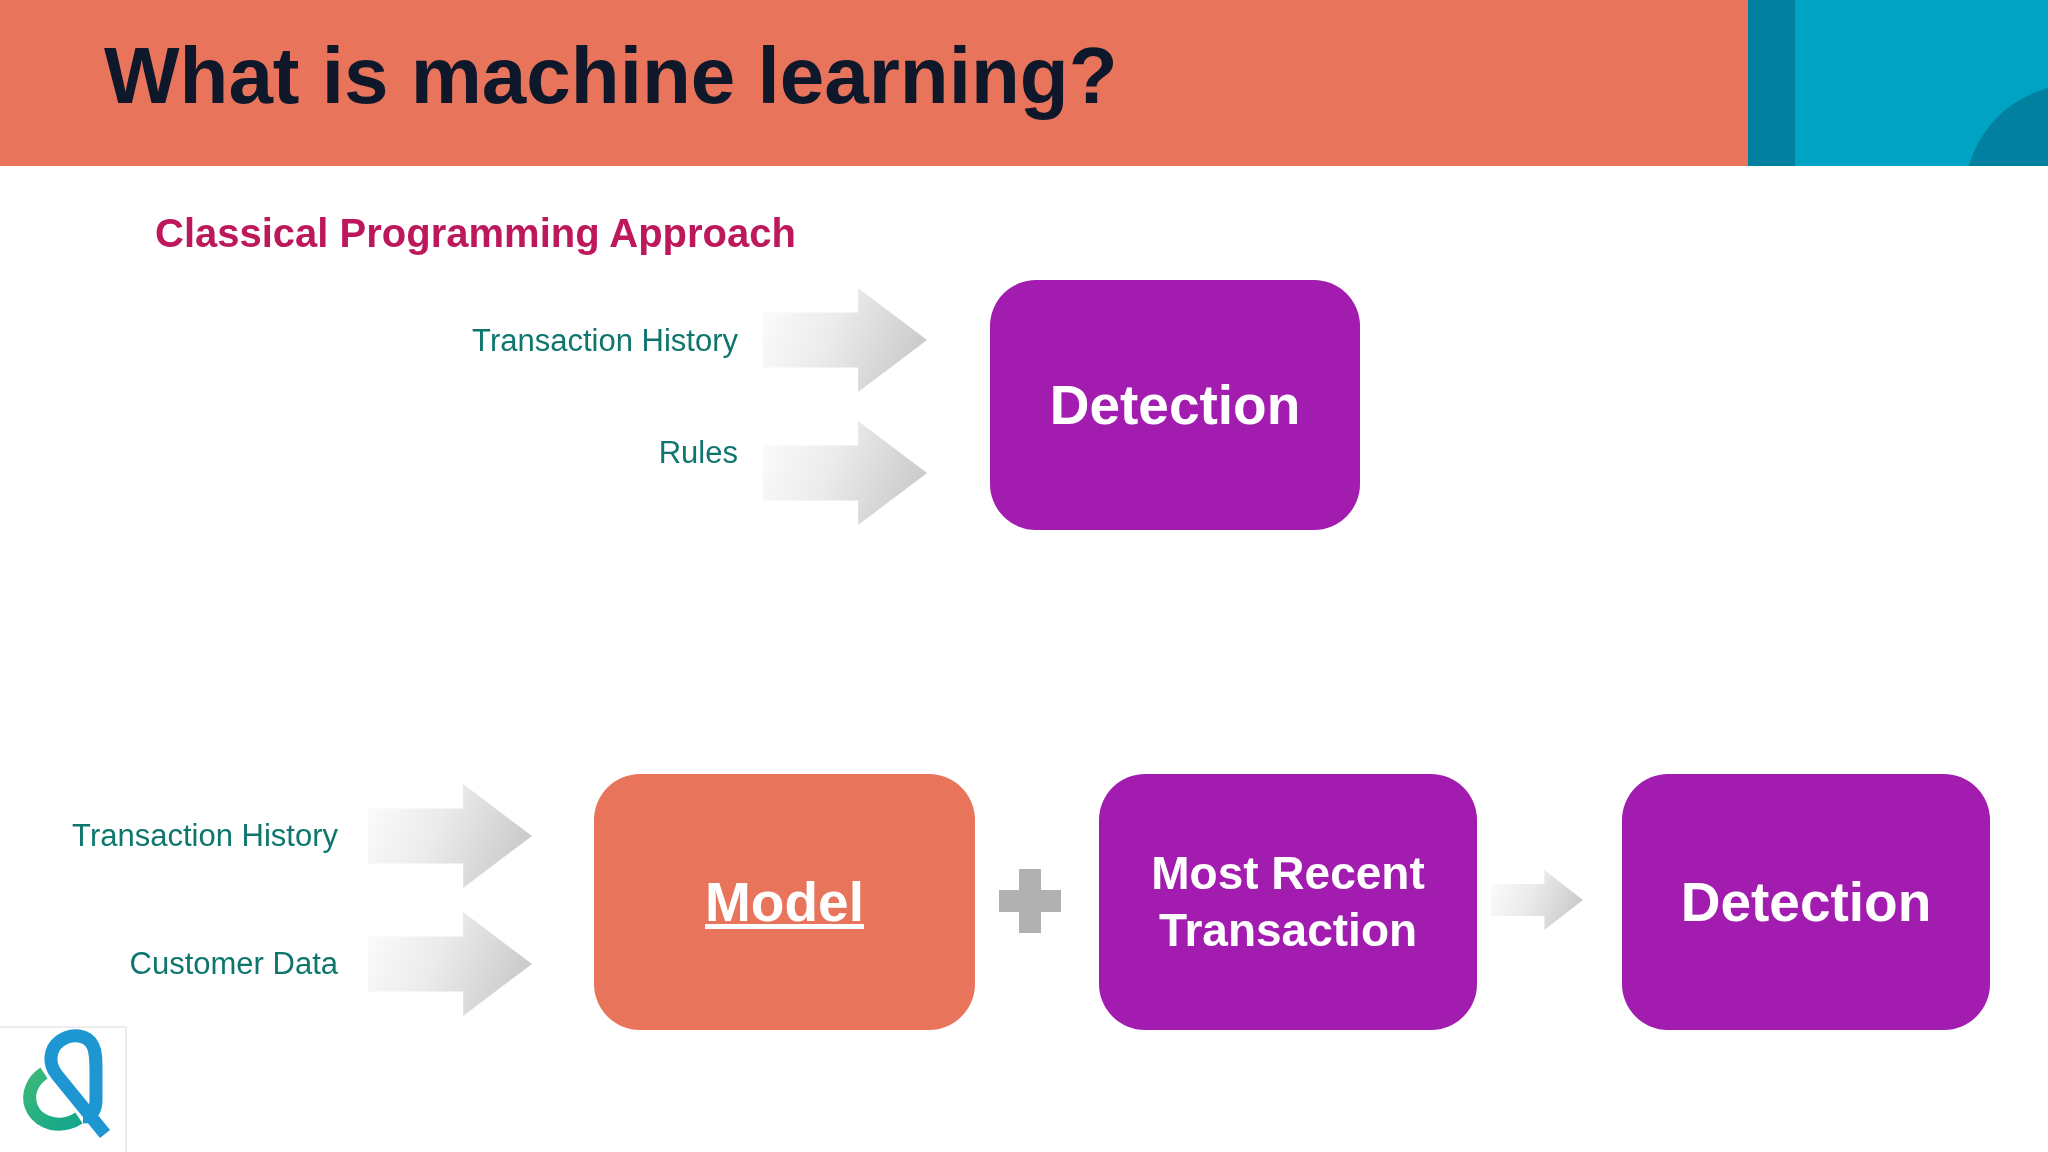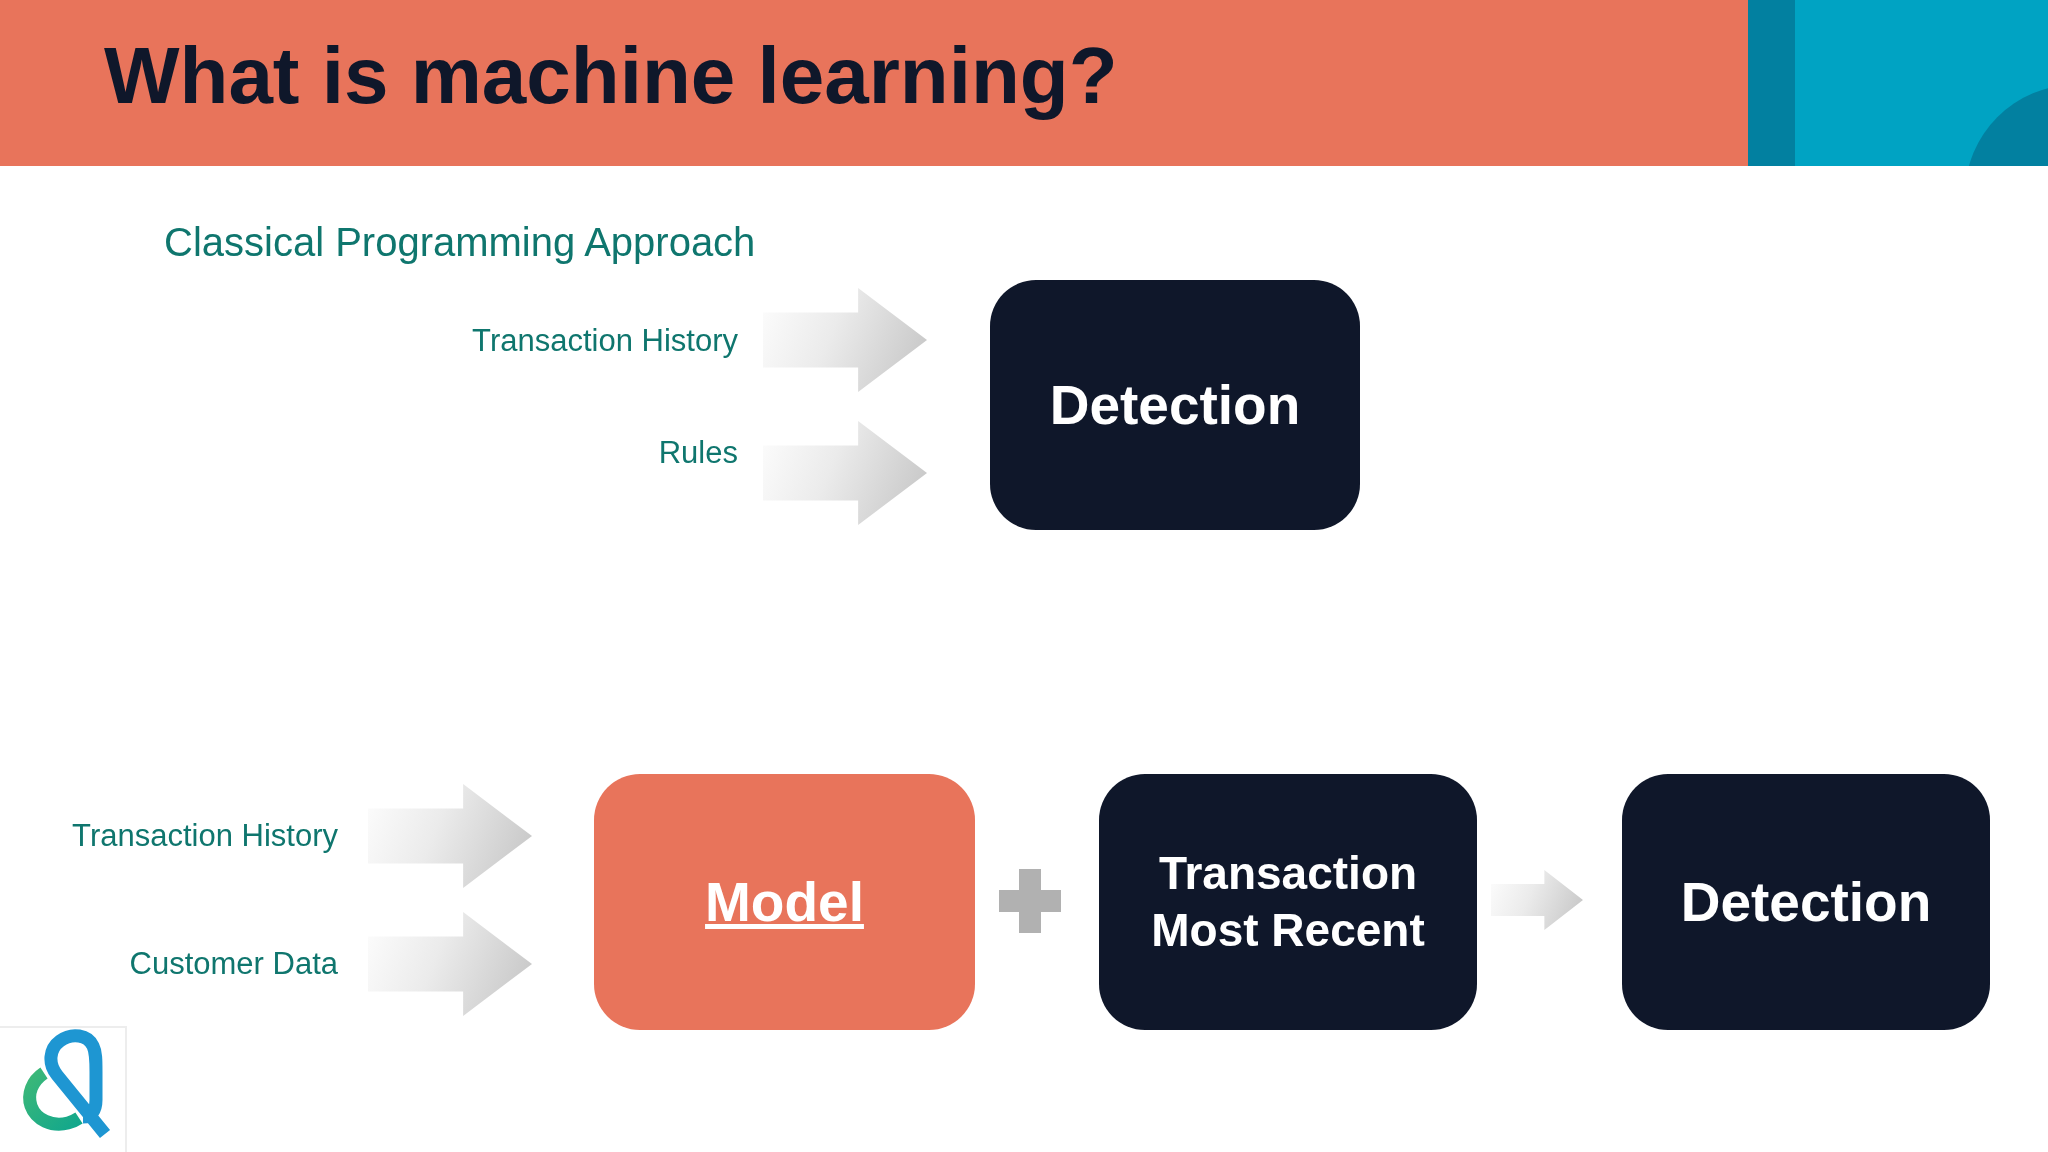--- a/index.html
+++ b/index.html
@@ -46,25 +46,25 @@
     position: absolute;
     left: 170px; top: 85px;
     width: 220px; height: 220px;
     border-radius: 50%;
     background: #0280A0;
   }
 
   
   .heading {
     position: absolute;
-    margin: 9px;
+    margin: 0;
     font-size: 40px;
     line-height: 1.0;
-    font-weight: normal;
-    color: #0f766e;
+    font-weight: bold;
+    color: #be185d;
     white-space: nowrap;
   }
   .heading-classical { left: 155px; top: 213px; }
   .heading-ml        { left: 149px; top: 649px; }
 
   
   .label {
     position: absolute;
     width: 320px;
     font-size: 31px;
@@ -99,21 +99,21 @@
     position: absolute;
     border-radius: 46px;
     display: flex;
     flex-direction: column;
     align-items: center;
     justify-content: center;
     color: #ffffff;
     font-weight: bold;
     text-align: center;
   }
-  .box-gray  { background: #0f172a; }
+  .box-gray  { background: #a21caf; }
   .box-coral { background: #E8745B; text-decoration: underline; }
   .box-detection1 { left:  990px; top: 280px; width: 370px; height: 250px; font-size: 55px; }
   .box-model      { left:  594px; top: 774px; width: 381px; height: 256px; font-size: 55px; }
   .box-mrt        { left: 1099px; top: 774px; width: 378px; height: 256px; font-size: 46px; line-height: 57px; }
   .box-detection2 { left: 1622px; top: 774px; width: 368px; height: 256px; font-size: 55px; }
 
   
   .plus {
     position: absolute;
     left: 999px; top: 869px;
@@ -181,22 +181,22 @@
   <div class="box box-coral box-model">
     <span>Model</span>
   </div>
 
   <div class="plus">
     <div class="plus-h"></div>
     <div class="plus-v"></div>
   </div>
 
   <div class="box box-gray box-mrt">
+    <div>Most Recent</div>
     <div>Transaction</div>
-    <div>Most Recent</div>
   </div>
 
   <div class="arrow arrow-small"></div>
 
   <div class="box box-gray box-detection2">
     <span>Detection</span>
   </div>
 
   <div class="logo-frame">
     <svg class="logo" width="110" height="126" viewBox="0 0 110 126" xmlns="http://www.w3.org/2000/svg">

